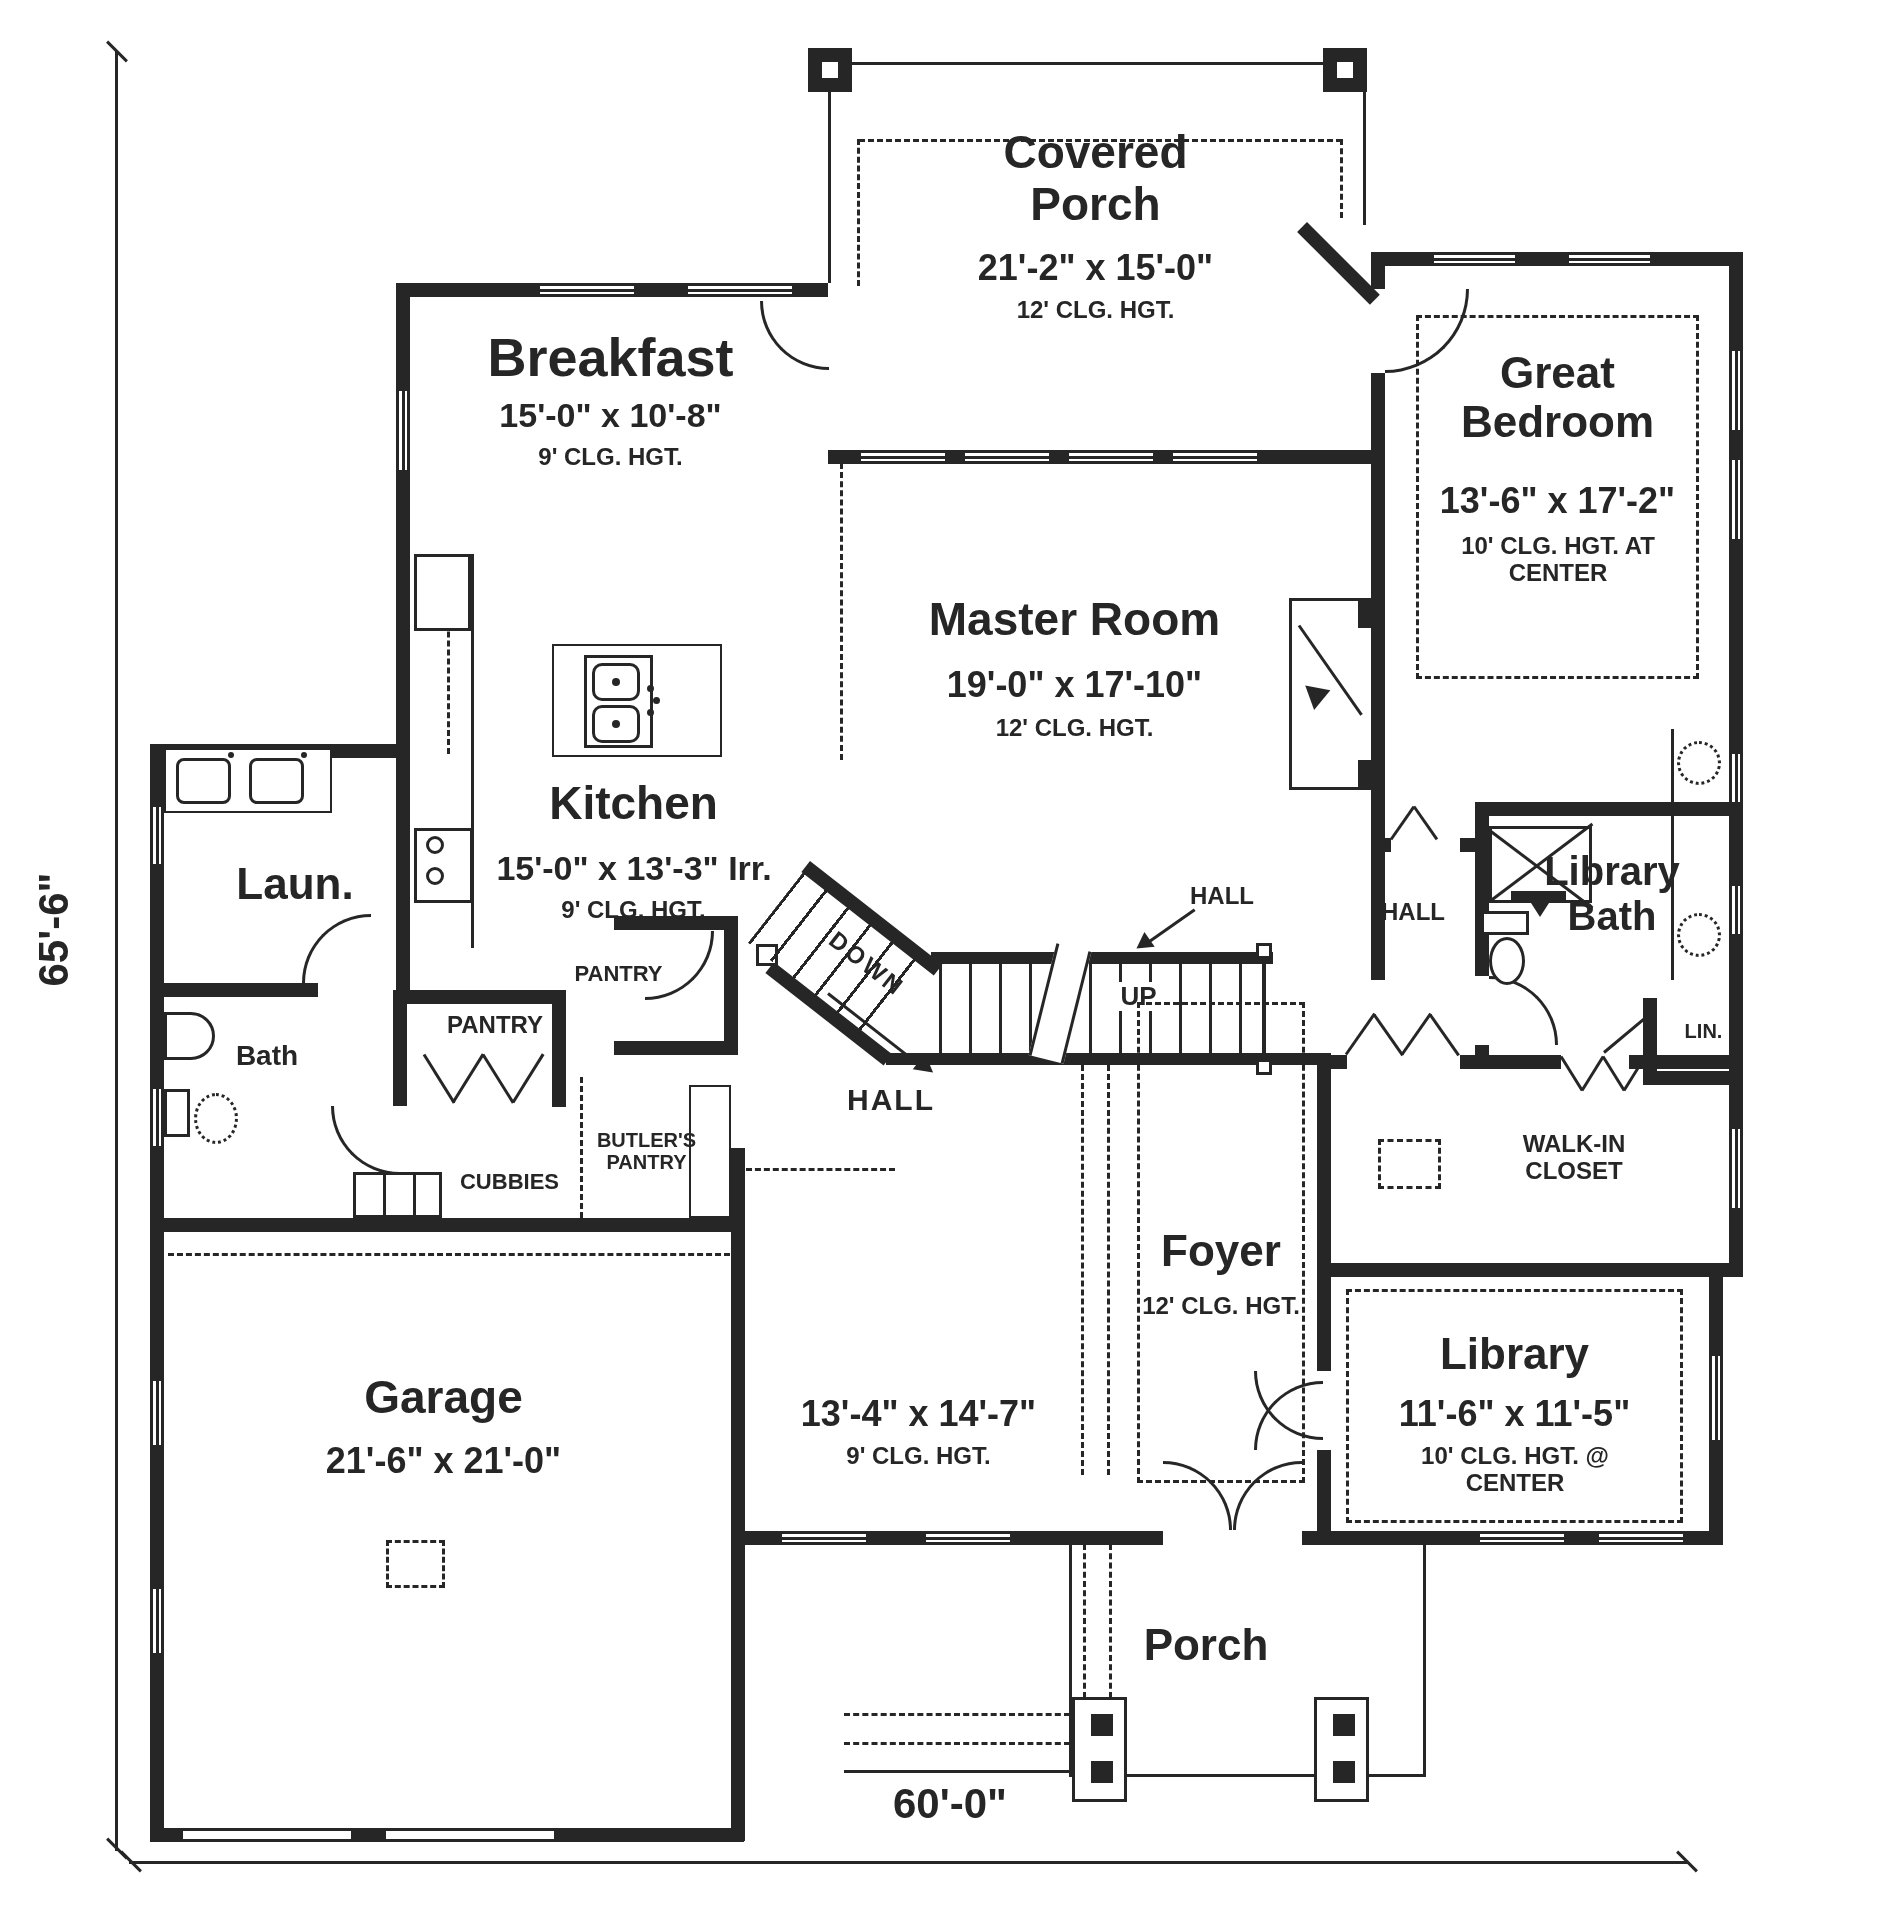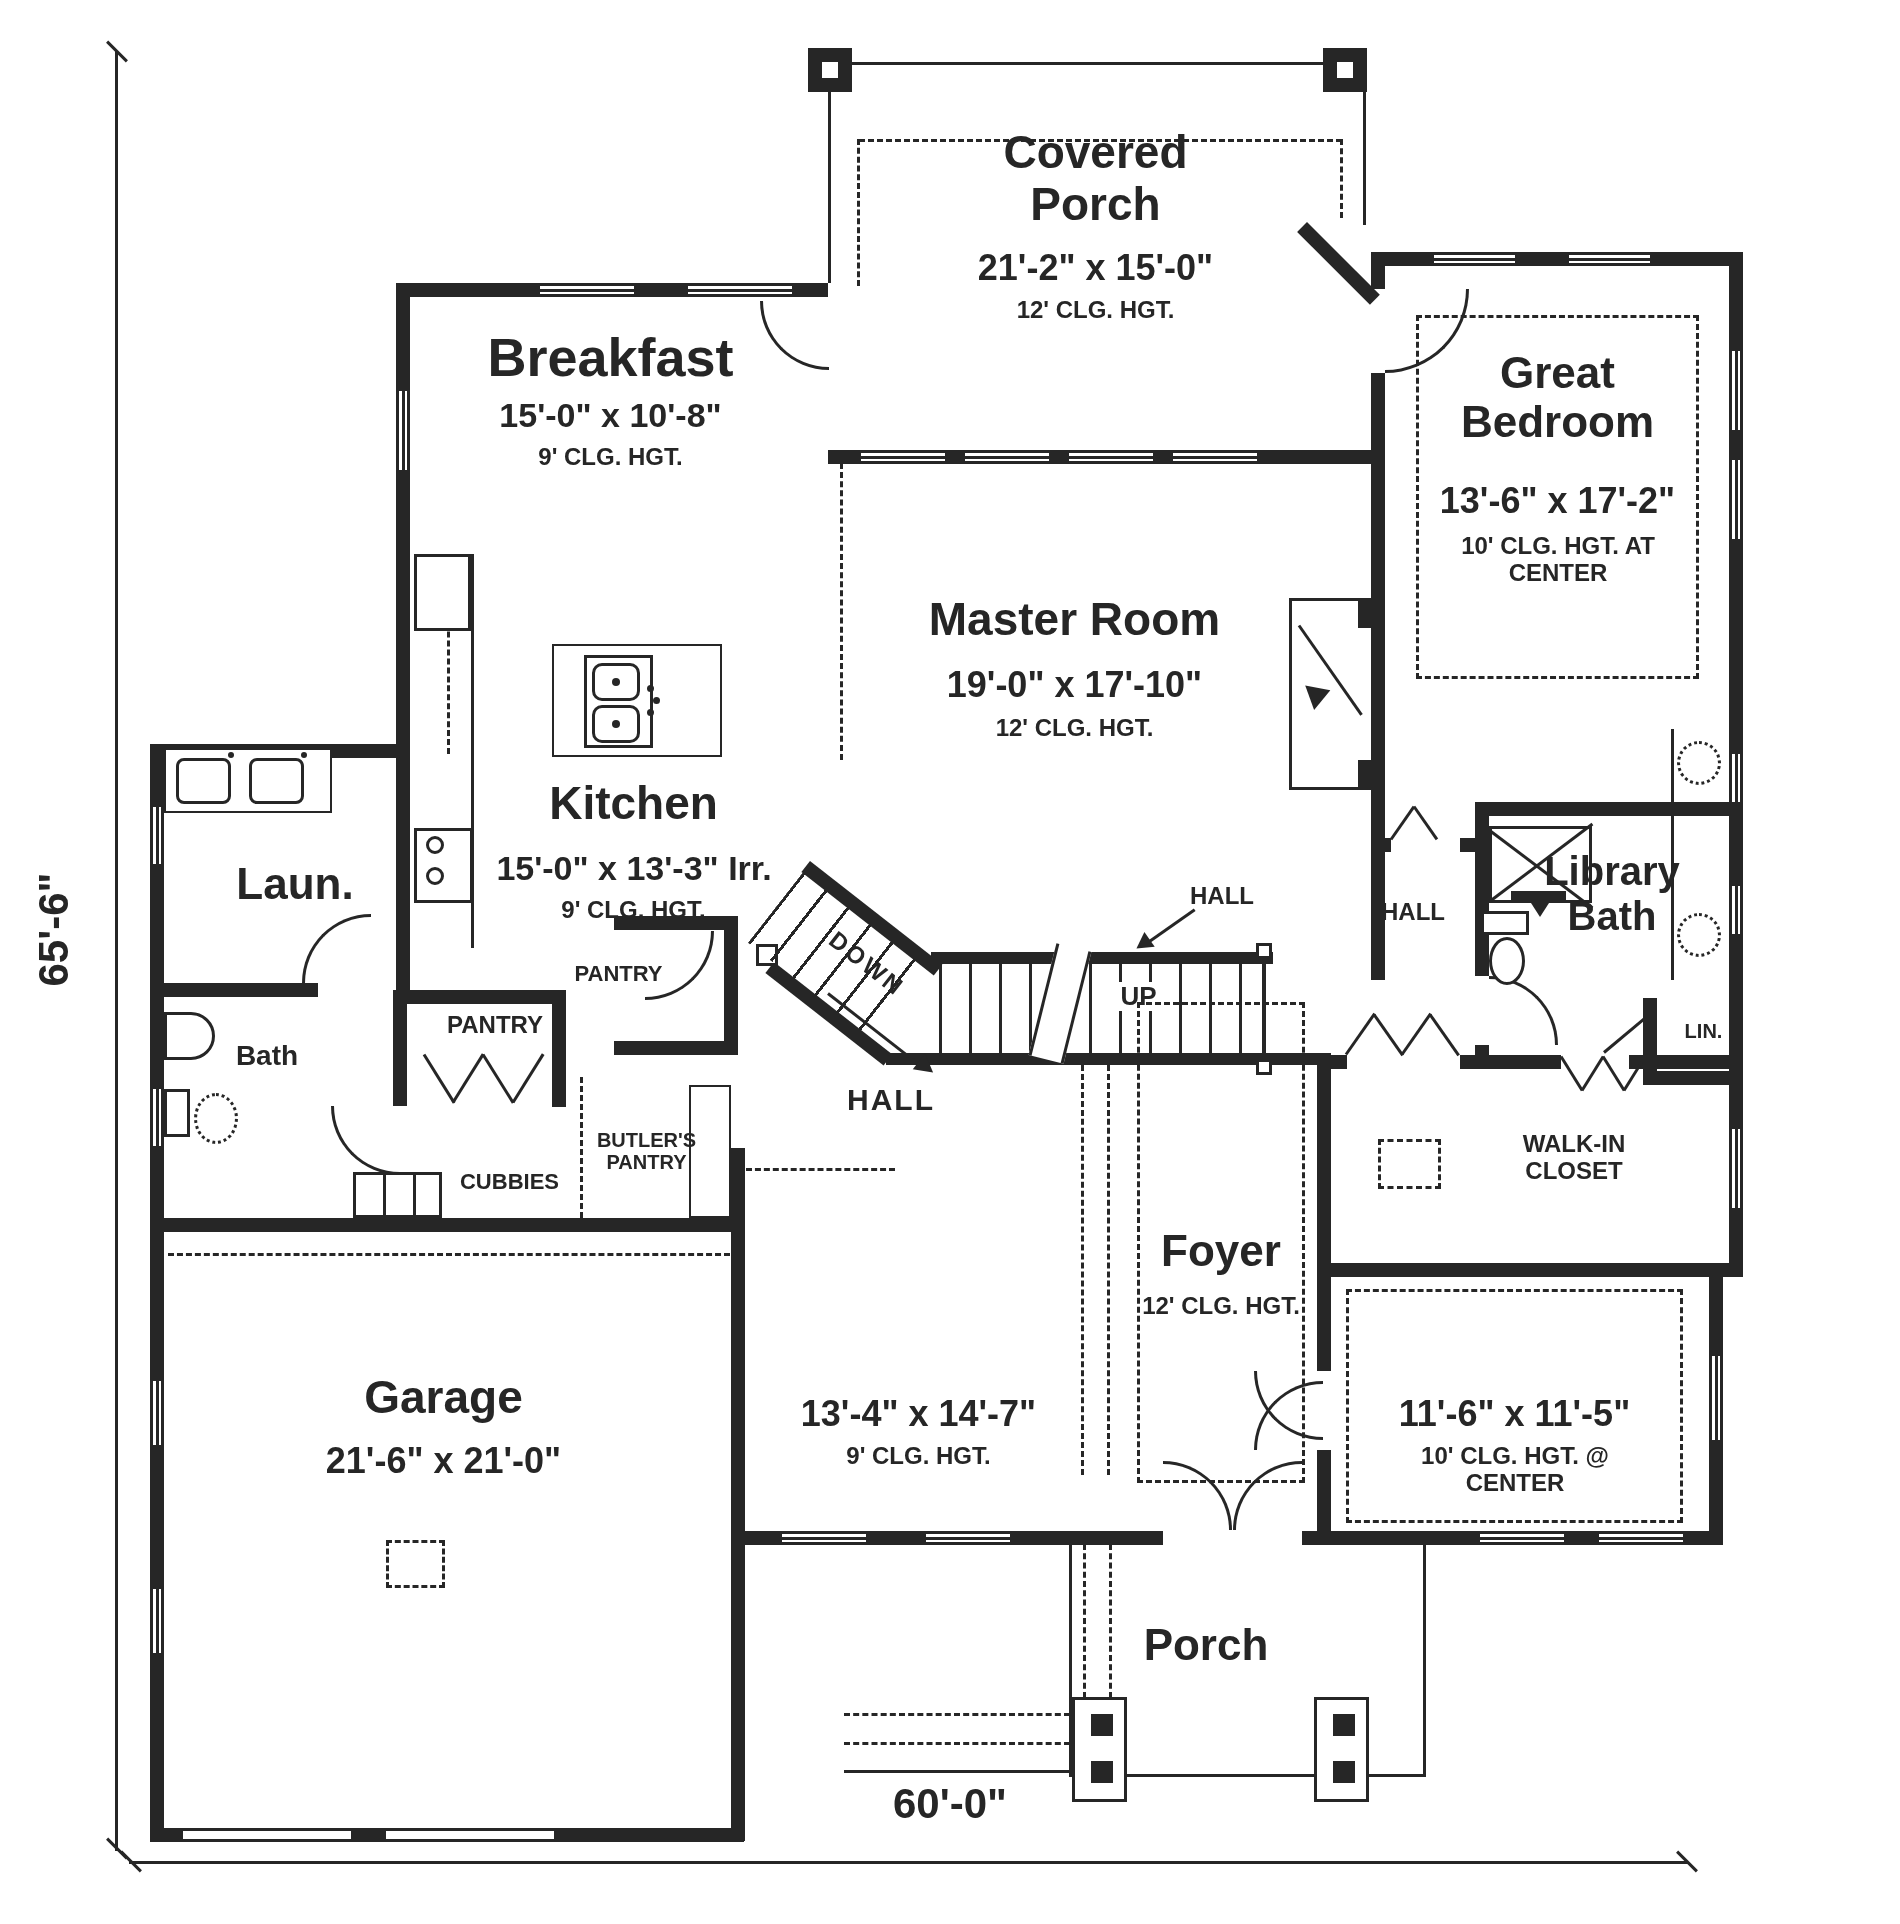--- a/index.html
+++ b/index.html
@@ -304,19 +304,20 @@
 
   <div class="lbl" style="left:285px;top:1372px;width:317px;font-size:46px;">Garage</div>
   <div class="lbl" style="left:285px;top:1441px;width:317px;font-size:36px;">21'-6" x 21'-0"</div>
 
   <div class="lbl" style="left:760px;top:1394px;width:317px;font-size:36px;">13'-4" x 14'-7"</div>
   <div class="lbl" style="left:760px;top:1443px;width:317px;font-size:24px;">9' CLG. HGT.</div>
 
   <div class="lbl" style="left:1137px;top:1226px;width:168px;font-size:44px;">Foyer</div>
   <div class="lbl" style="left:1127px;top:1293px;width:188px;font-size:24px;">12' CLG. HGT.</div>
 
+  <div class="lbl" style="left:1366px;top:1329px;width:297px;font-size:44px;">Library</div>
   <div class="lbl" style="left:1366px;top:1394px;width:297px;font-size:36px;">11'-6" x 11'-5"</div>
   <div class="lbl" style="left:1396px;top:1443px;width:238px;font-size:24px;">10' CLG. HGT. @ CENTER</div>
 
   <div class="lbl" style="left:1107px;top:1620px;width:198px;font-size:44px;">Porch</div>
 
 </div>
 
 
 </body></html>

